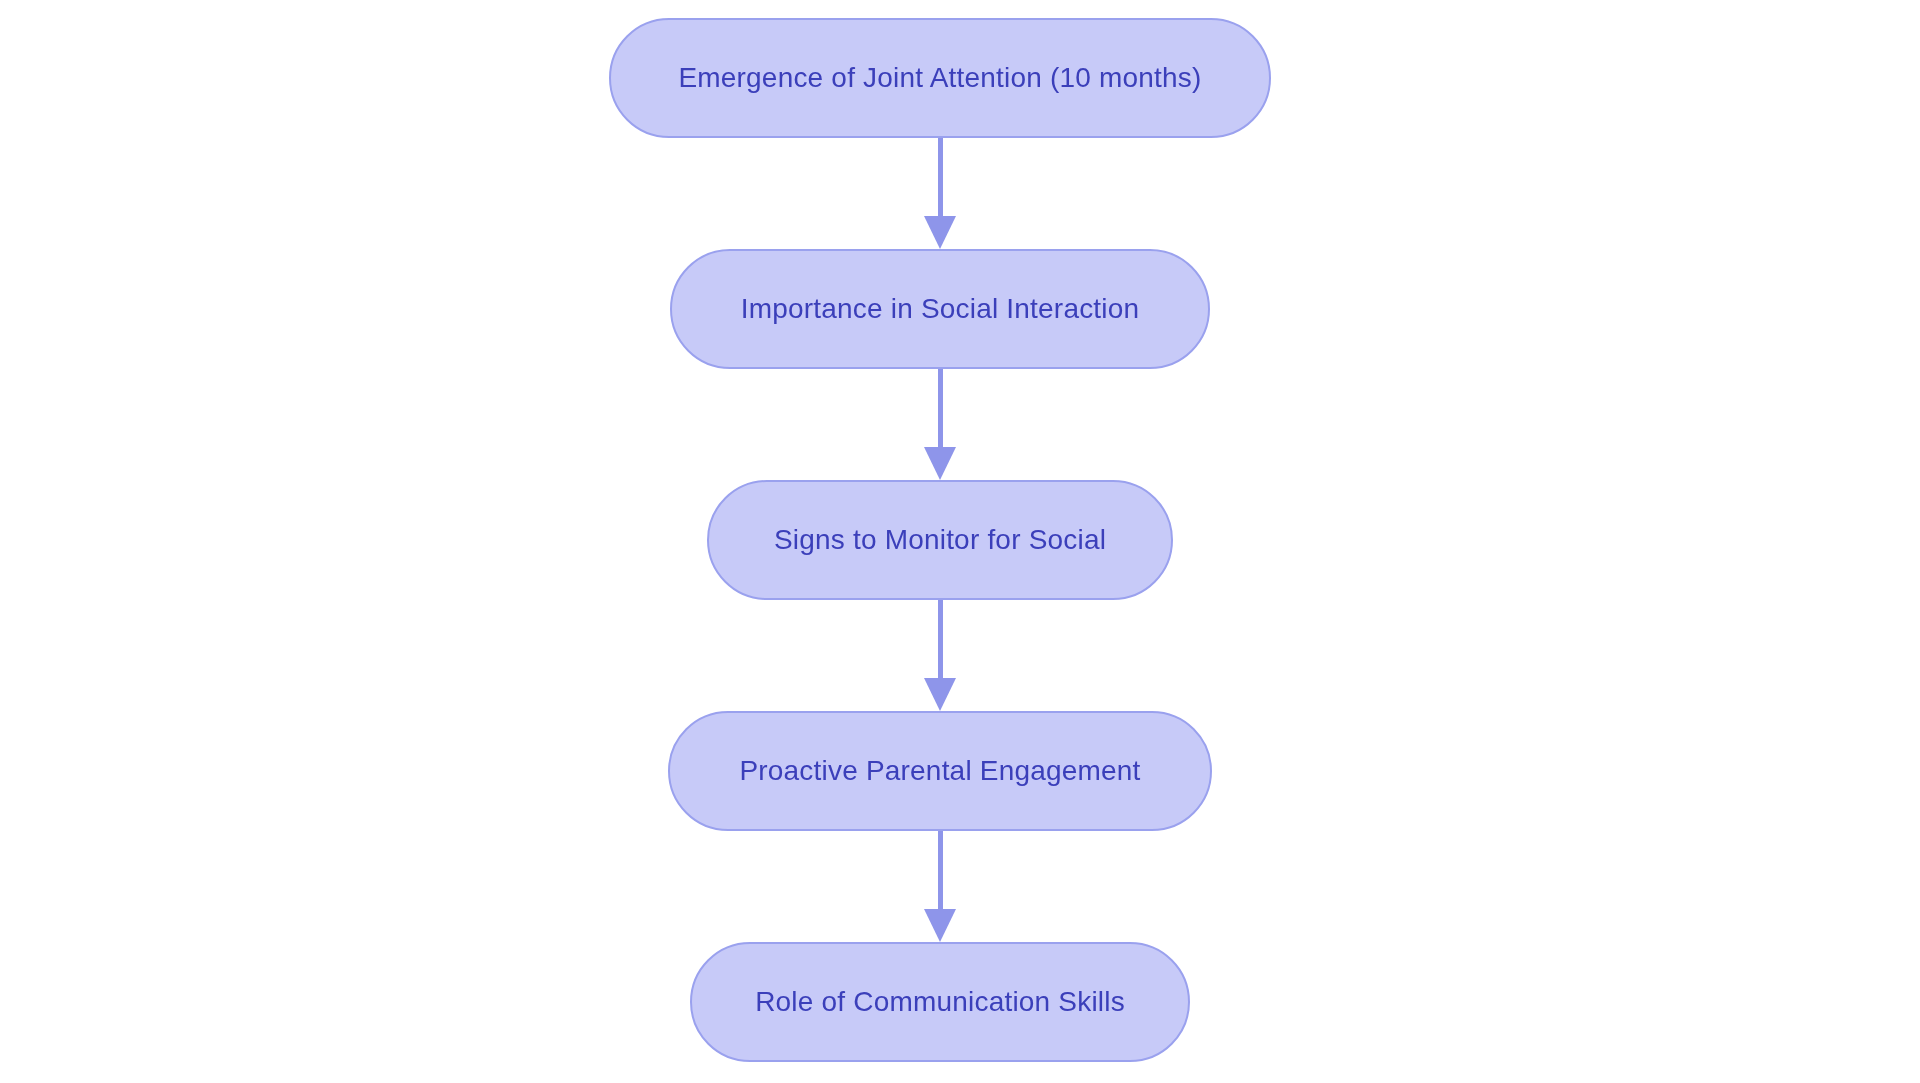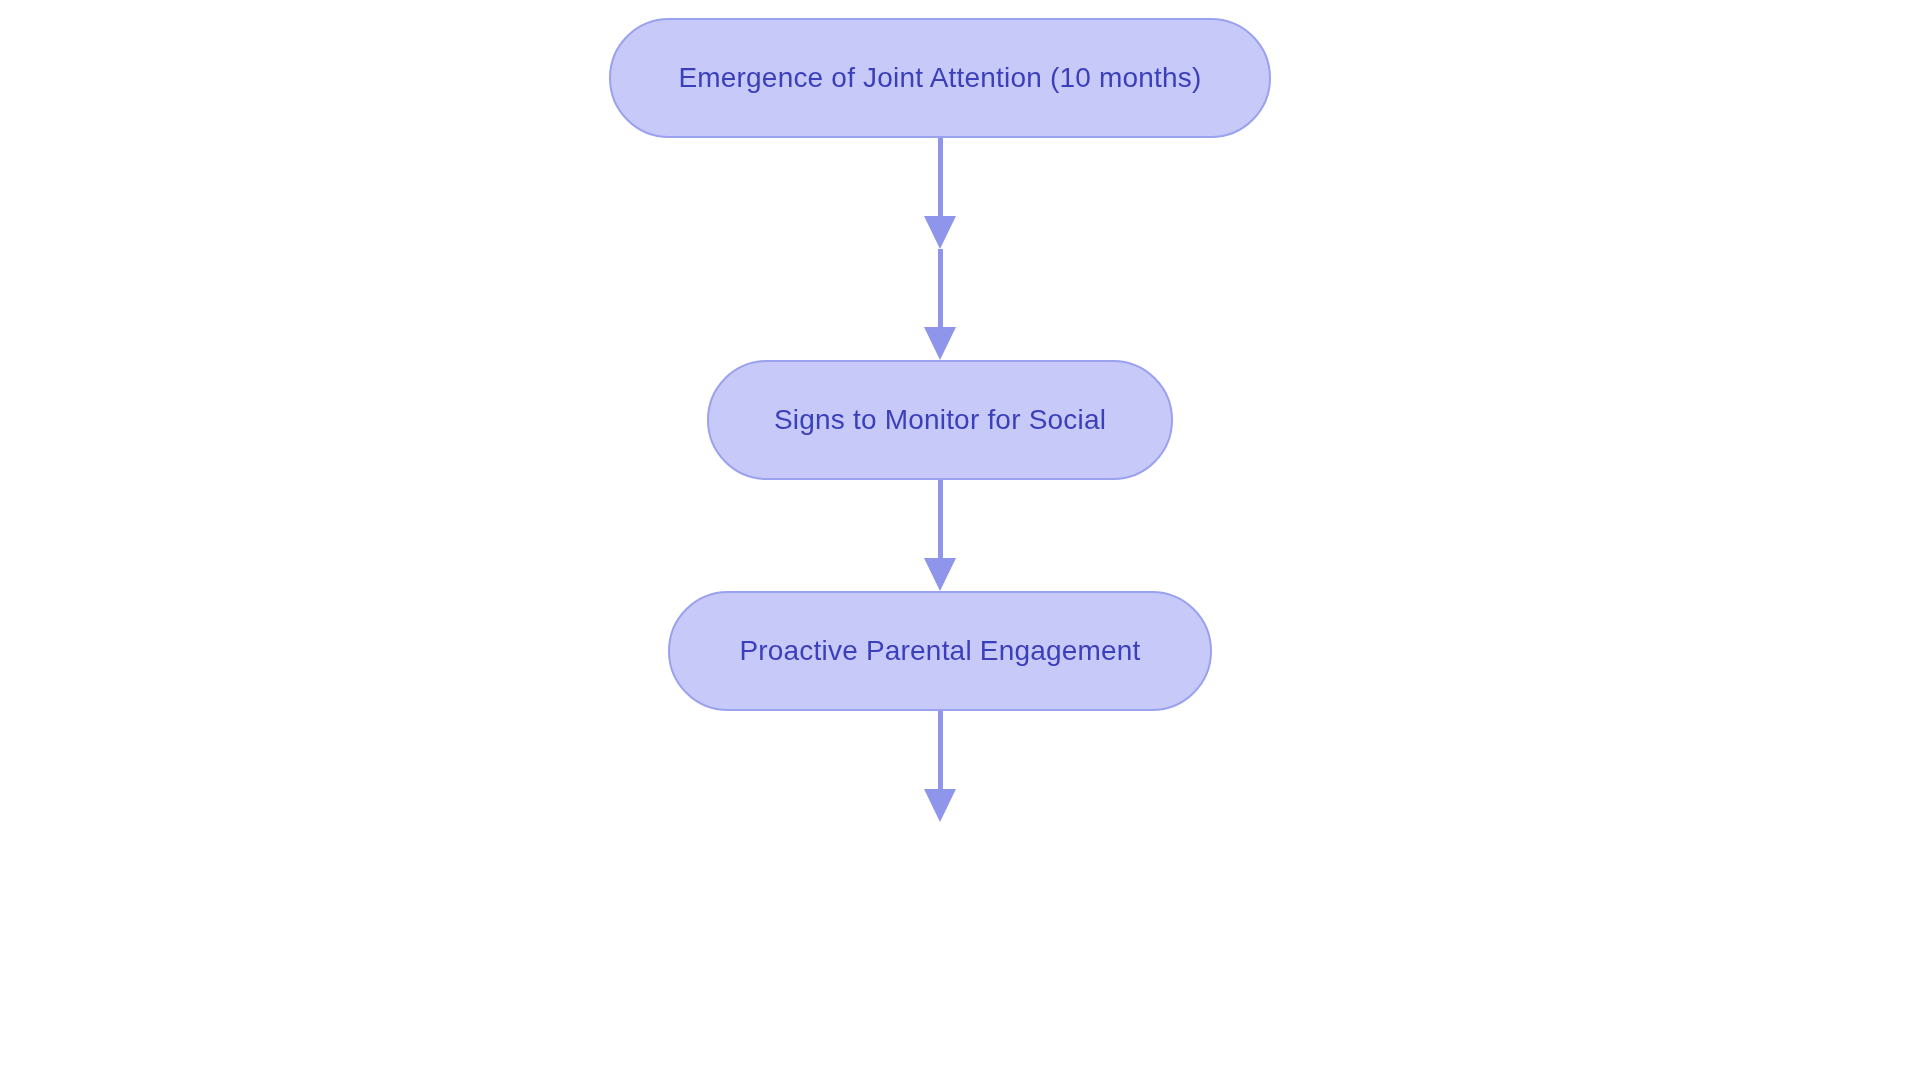--- a/index.html
+++ b/index.html
@@ -75,20 +75,23 @@
 
   <div class="node node-1">
     <span>Emergence of Joint Attention (10 months)</span>
   </div>
 
   <div class="connector">
     <div class="stem"></div>
     <div class="head"></div>
   </div>
 
+  <div class="node node-2">
+    <span>Importance in Social Interaction</span>
+  </div>
 
   <div class="connector">
     <div class="stem"></div>
     <div class="head"></div>
   </div>
 
   <div class="node node-3">
     <span>Signs to Monitor for Social</span>
   </div>
 
@@ -99,14 +102,17 @@
 
   <div class="node node-4">
     <span>Proactive Parental Engagement</span>
   </div>
 
   <div class="connector">
     <div class="stem"></div>
     <div class="head"></div>
   </div>
 
+  <div class="node node-5">
+    <span>Role of Communication Skills</span>
+  </div>
 
 </div>
 
 </body></html>

